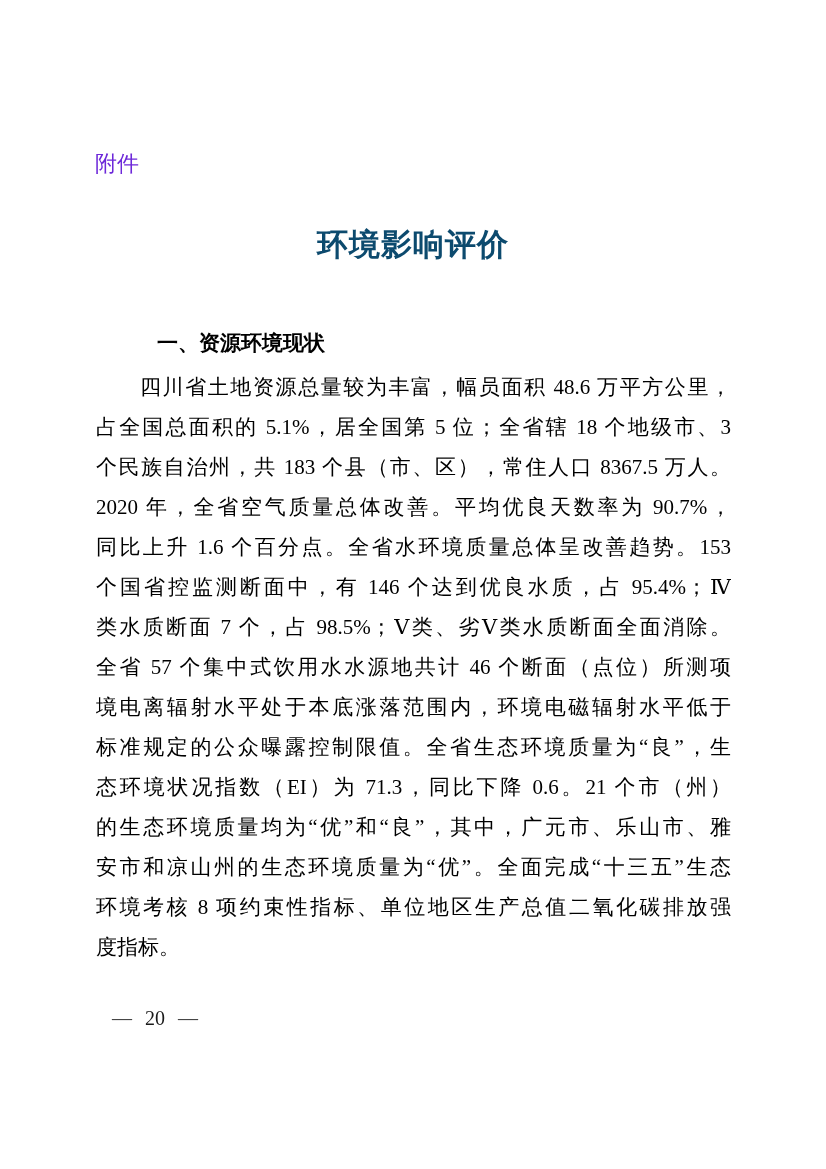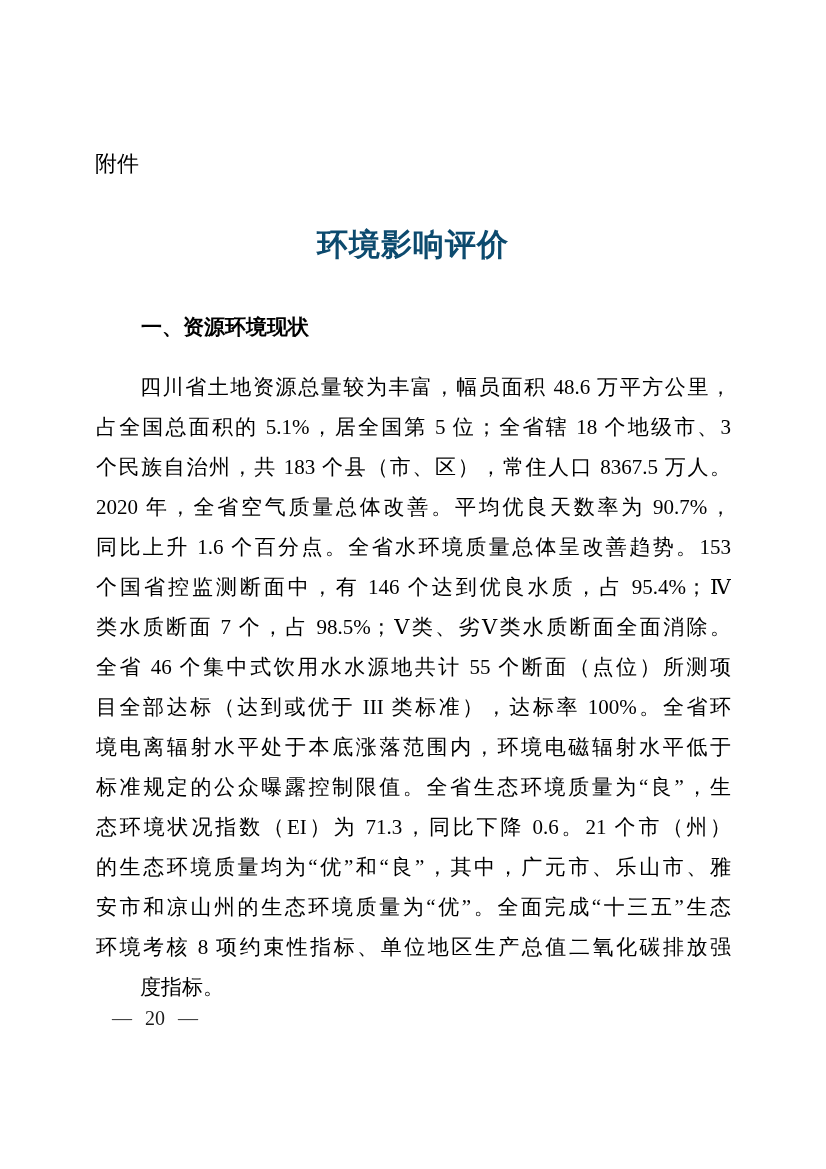--- a/index.html
+++ b/index.html
@@ -17,42 +17,42 @@
     font-family: "Liberation Serif", "DejaVu Serif", serif;
   }
   .attachment {
     position: absolute;
     left: 95px;
     top: 149px;
     font-family: "Liberation Sans", "DejaVu Sans", sans-serif;
     font-size: 22px;
     line-height: 30px;
     font-weight: 500;
-    color: #000000;
+    color: #6d28d9;
   }
   .title {
     position: absolute;
     left: 0;
     top: 224px;
     width: 100%;
     margin: 0;
     text-align: center;
     font-family: "Liberation Serif", "DejaVu Serif", serif;
     font-weight: bold;
     font-size: 31px;
     line-height: 42px;
     letter-spacing: 1px;
     color: #0c4a6e;
   }
   .heading {
     position: absolute;
     left: 96px;
     top: 311px;
     width: 635px;
-    margin: 0;
+    margin: 16px;
     padding-left: 45px;
     font-family: "Liberation Sans", "DejaVu Sans", sans-serif;
     font-weight: bold;
     font-size: 21px;
     line-height: 32px;
     color: #000000;
   }
   .body-block {
     position: absolute;
     left: 96px;
@@ -70,21 +70,20 @@
     white-space: normal;
     overflow: hidden;
   }
   .line.first {
     text-indent: 44px;
     margin-top: 17px;
   }
   .line.last {
     text-align: left;
     text-align-last: left;
-    margin-left: 44px;
   }
   .footer {
     position: absolute;
     left: 112px;
     top: 1004px;
     display: inline-flex;
     align-items: baseline;
     gap: 13px;
     font-size: 20px;
     line-height: 28px;
@@ -106,22 +105,21 @@
   <h2 class="heading">一、资源环境现状</h2>
 
   <div class="body-block">
     <div class="line first">四川省土地资源总量较为丰富，幅员面积 48.6 万平方公里，</div>
     <div class="line">占全国总面积的 5.1%，居全国第 5 位；全省辖 18 个地级市、3</div>
     <div class="line">个民族自治州，共 183 个县（市、区），常住人口 8367.5 万人。</div>
     <div class="line">2020 年，全省空气质量总体改善。平均优良天数率为 90.7%，</div>
     <div class="line">同比上升 1.6 个百分点。全省水环境质量总体呈改善趋势。153</div>
     <div class="line">个国省控监测断面中，有 146 个达到优良水质，占 95.4%；Ⅳ</div>
     <div class="line">类水质断面 7 个，占 98.5%；Ⅴ类、劣Ⅴ类水质断面全面消除。</div>
-    <div class="line">全省 46 个集中式饮用水水源地共计 55 个断面（点位）所测项</div>
-    <div class="line">目全部达标（达到或优于 III 类标准），达标率 100%。全省环</div>
+    <div class="line">全省 57 个集中式饮用水水源地共计 46 个断面（点位）所测项</div>
     <div class="line">境电离辐射水平处于本底涨落范围内，环境电磁辐射水平低于</div>
     <div class="line">标准规定的公众曝露控制限值。全省生态环境质量为“良”，生</div>
     <div class="line">态环境状况指数（EI）为 71.3，同比下降 0.6。21 个市（州）</div>
     <div class="line">的生态环境质量均为“优”和“良”，其中，广元市、乐山市、雅</div>
     <div class="line">安市和凉山州的生态环境质量为“优”。全面完成“十三五”生态</div>
     <div class="line">环境考核 8 项约束性指标、单位地区生产总值二氧化碳排放强</div>
     <div class="line last">度指标。</div>
   </div>
 
   <div class="footer">

